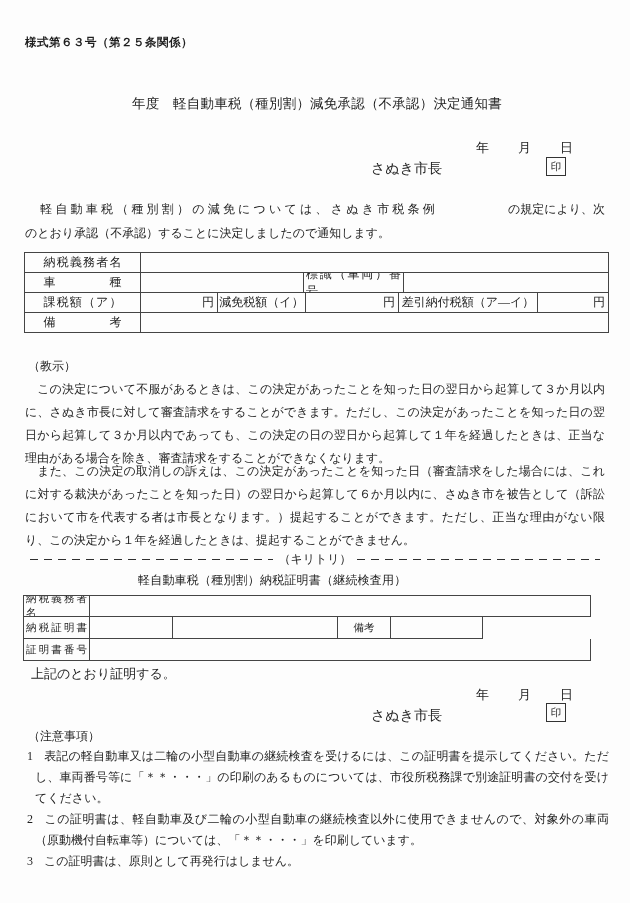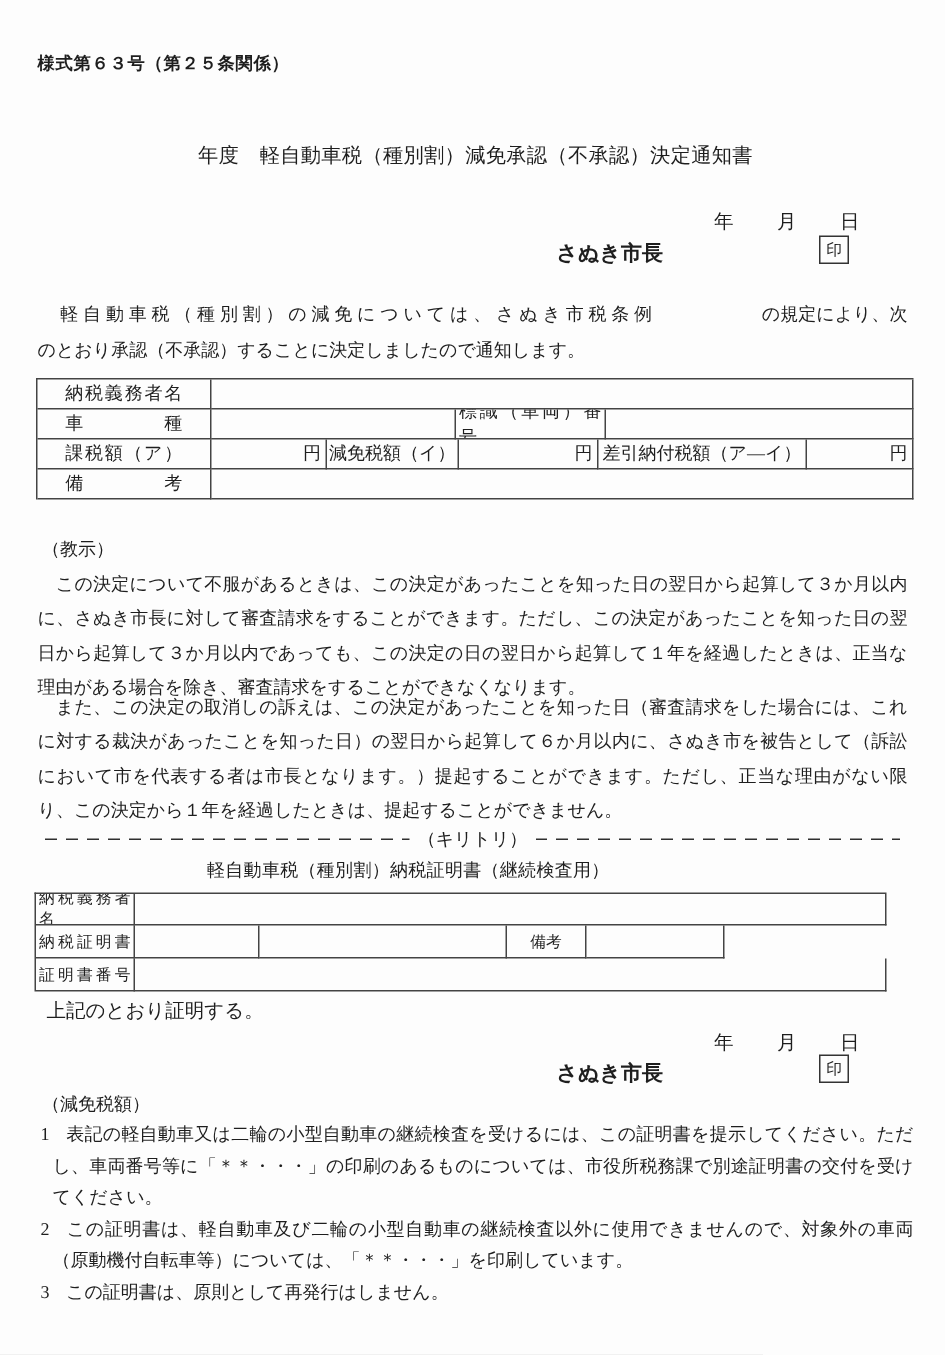--- a/index.html
+++ b/index.html
@@ -7,21 +7,21 @@
     position:relative;width:630px;height:903px;background:#fdfdfd;
     font-family:"Liberation Serif","DejaVu Serif",serif;
     color:#1e1e1e;margin:0 auto;overflow:hidden;
   }
   .abs{position:absolute;}
   
   .t11{font-size:11.5px;}
   .t12{font-size:12px;}
   .t13{font-size:13px;}
   .t135{font-size:13.5px;}
-  .t14{font-size:14px;font-weight:bold;}
+  .t14{font-size:14px;}
   
   .introline1{display:flex;width:580px;height:24px;align-items:center;}
   .stretch{letter-spacing:3.2px;white-space:nowrap;}
   .gapfill{flex:1;min-width:60px;}
   .introline2{line-height:24px;}
   
   .tbl{position:absolute;border-top:1px solid #444;border-left:1px solid #444;background:#fdfdfd;}
   .trow{display:flex;}
   .cell{
     border-right:1px solid #444;border-bottom:1px solid #444;box-sizing:border-box;
@@ -168,21 +168,21 @@
   </div>
 
   <div class="abs t13" style="left:31px;top:665px;">上記のとおり証明する。</div>
 
   <div class="abs t13" style="left:476px;top:686px;letter-spacing:1px;">年　　月　　日</div>
 
   <div class="abs t14" style="left:371px;top:707px;">さぬき市長</div>
 
   <div class="seal" style="left:546px;top:703px;">印</div>
 
-  <div class="abs t12" style="left:28px;top:728px;">（減免税額）</div>
+  <div class="abs t12" style="left:28px;top:728px;">（注意事項）</div>
 
   <div class="abs notes" style="left:25px;top:746px;">
     <div class="note-item">
       <span class="note-num">1</span><span>表記の軽自動車又は二輪の小型自動車の継続検査を受けるには、この証明書を提示してください。ただし、車両番号等に「＊＊・・・」の印刷のあるものについては、市役所税務課で別途証明書の交付を受けてください。</span>
     </div>
     <div class="note-item">
       <span class="note-num">2</span><span>この証明書は、軽自動車及び二輪の小型自動車の継続検査以外に使用できませんので、対象外の車両（原動機付自転車等）については、「＊＊・・・」を印刷しています。</span>
     </div>
     <div class="note-item">
       <span class="note-num">3</span><span>この証明書は、原則として再発行はしません。</span>

